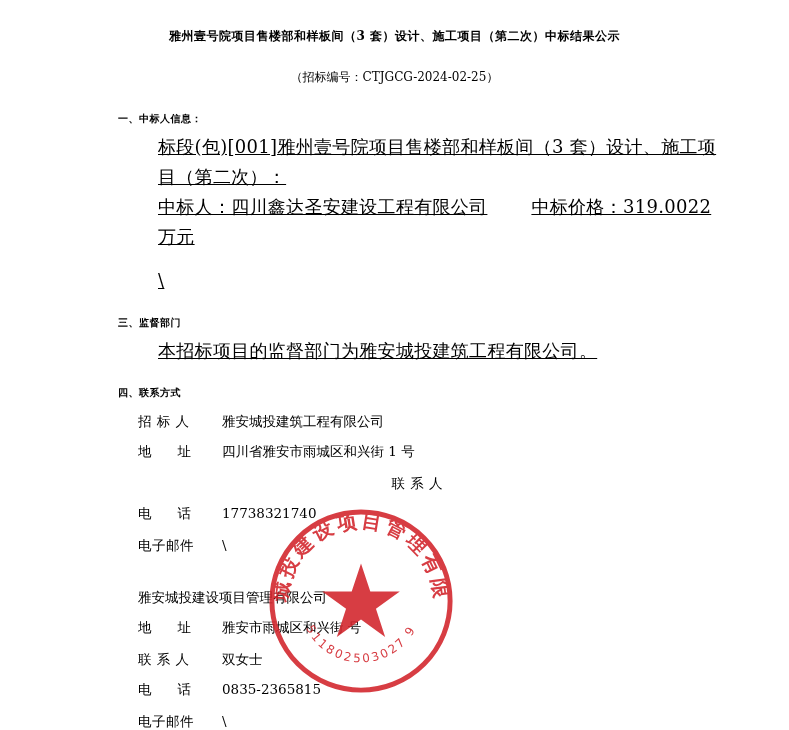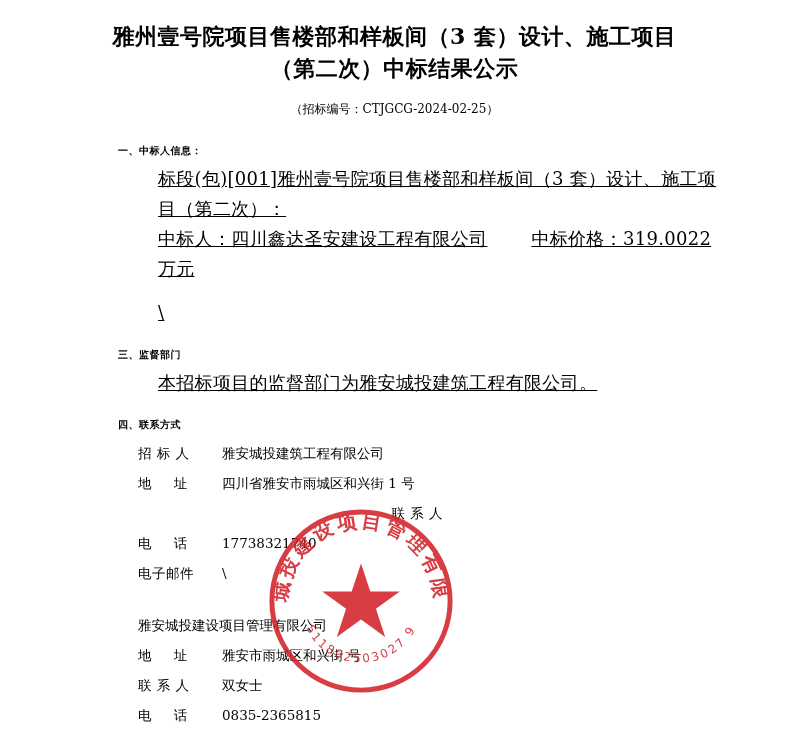--- a/index.html
+++ b/index.html
@@ -17,21 +17,21 @@
   }
   .page {
     position: relative;
     width: 789px;
     height: 730px;
     box-sizing: border-box;
     padding: 12px 60px 0 60px;
   }
   .doc-title {
     text-align: center;
-    font-size: 22px;
+    font-size: 12px;
     font-weight: bold;
     line-height: 32px;
     letter-spacing: 0.5px;
     margin: 8px 34px 0 34px;
   }
   .doc-subtitle {
     text-align: center;
     font-size: 12px;
     line-height: 30px;
     margin-top: 10px;
@@ -69,20 +69,21 @@
     align-items: baseline;
     justify-content: center;
   }
   .kv-label {
     width: 84px;
     flex: 0 0 84px;
     letter-spacing: 0.5px;
   }
   .kv-label.spaced {
     letter-spacing: 9px;
+    font-family: Liberation Mono, monospace;
   }
   .kv-value {
     flex: 1;
   }
   .kv-row.wide .kv-label {
     width: 104px;
     flex: 0 0 104px;
     letter-spacing: 0.5px;
   }
   .blockspace {

